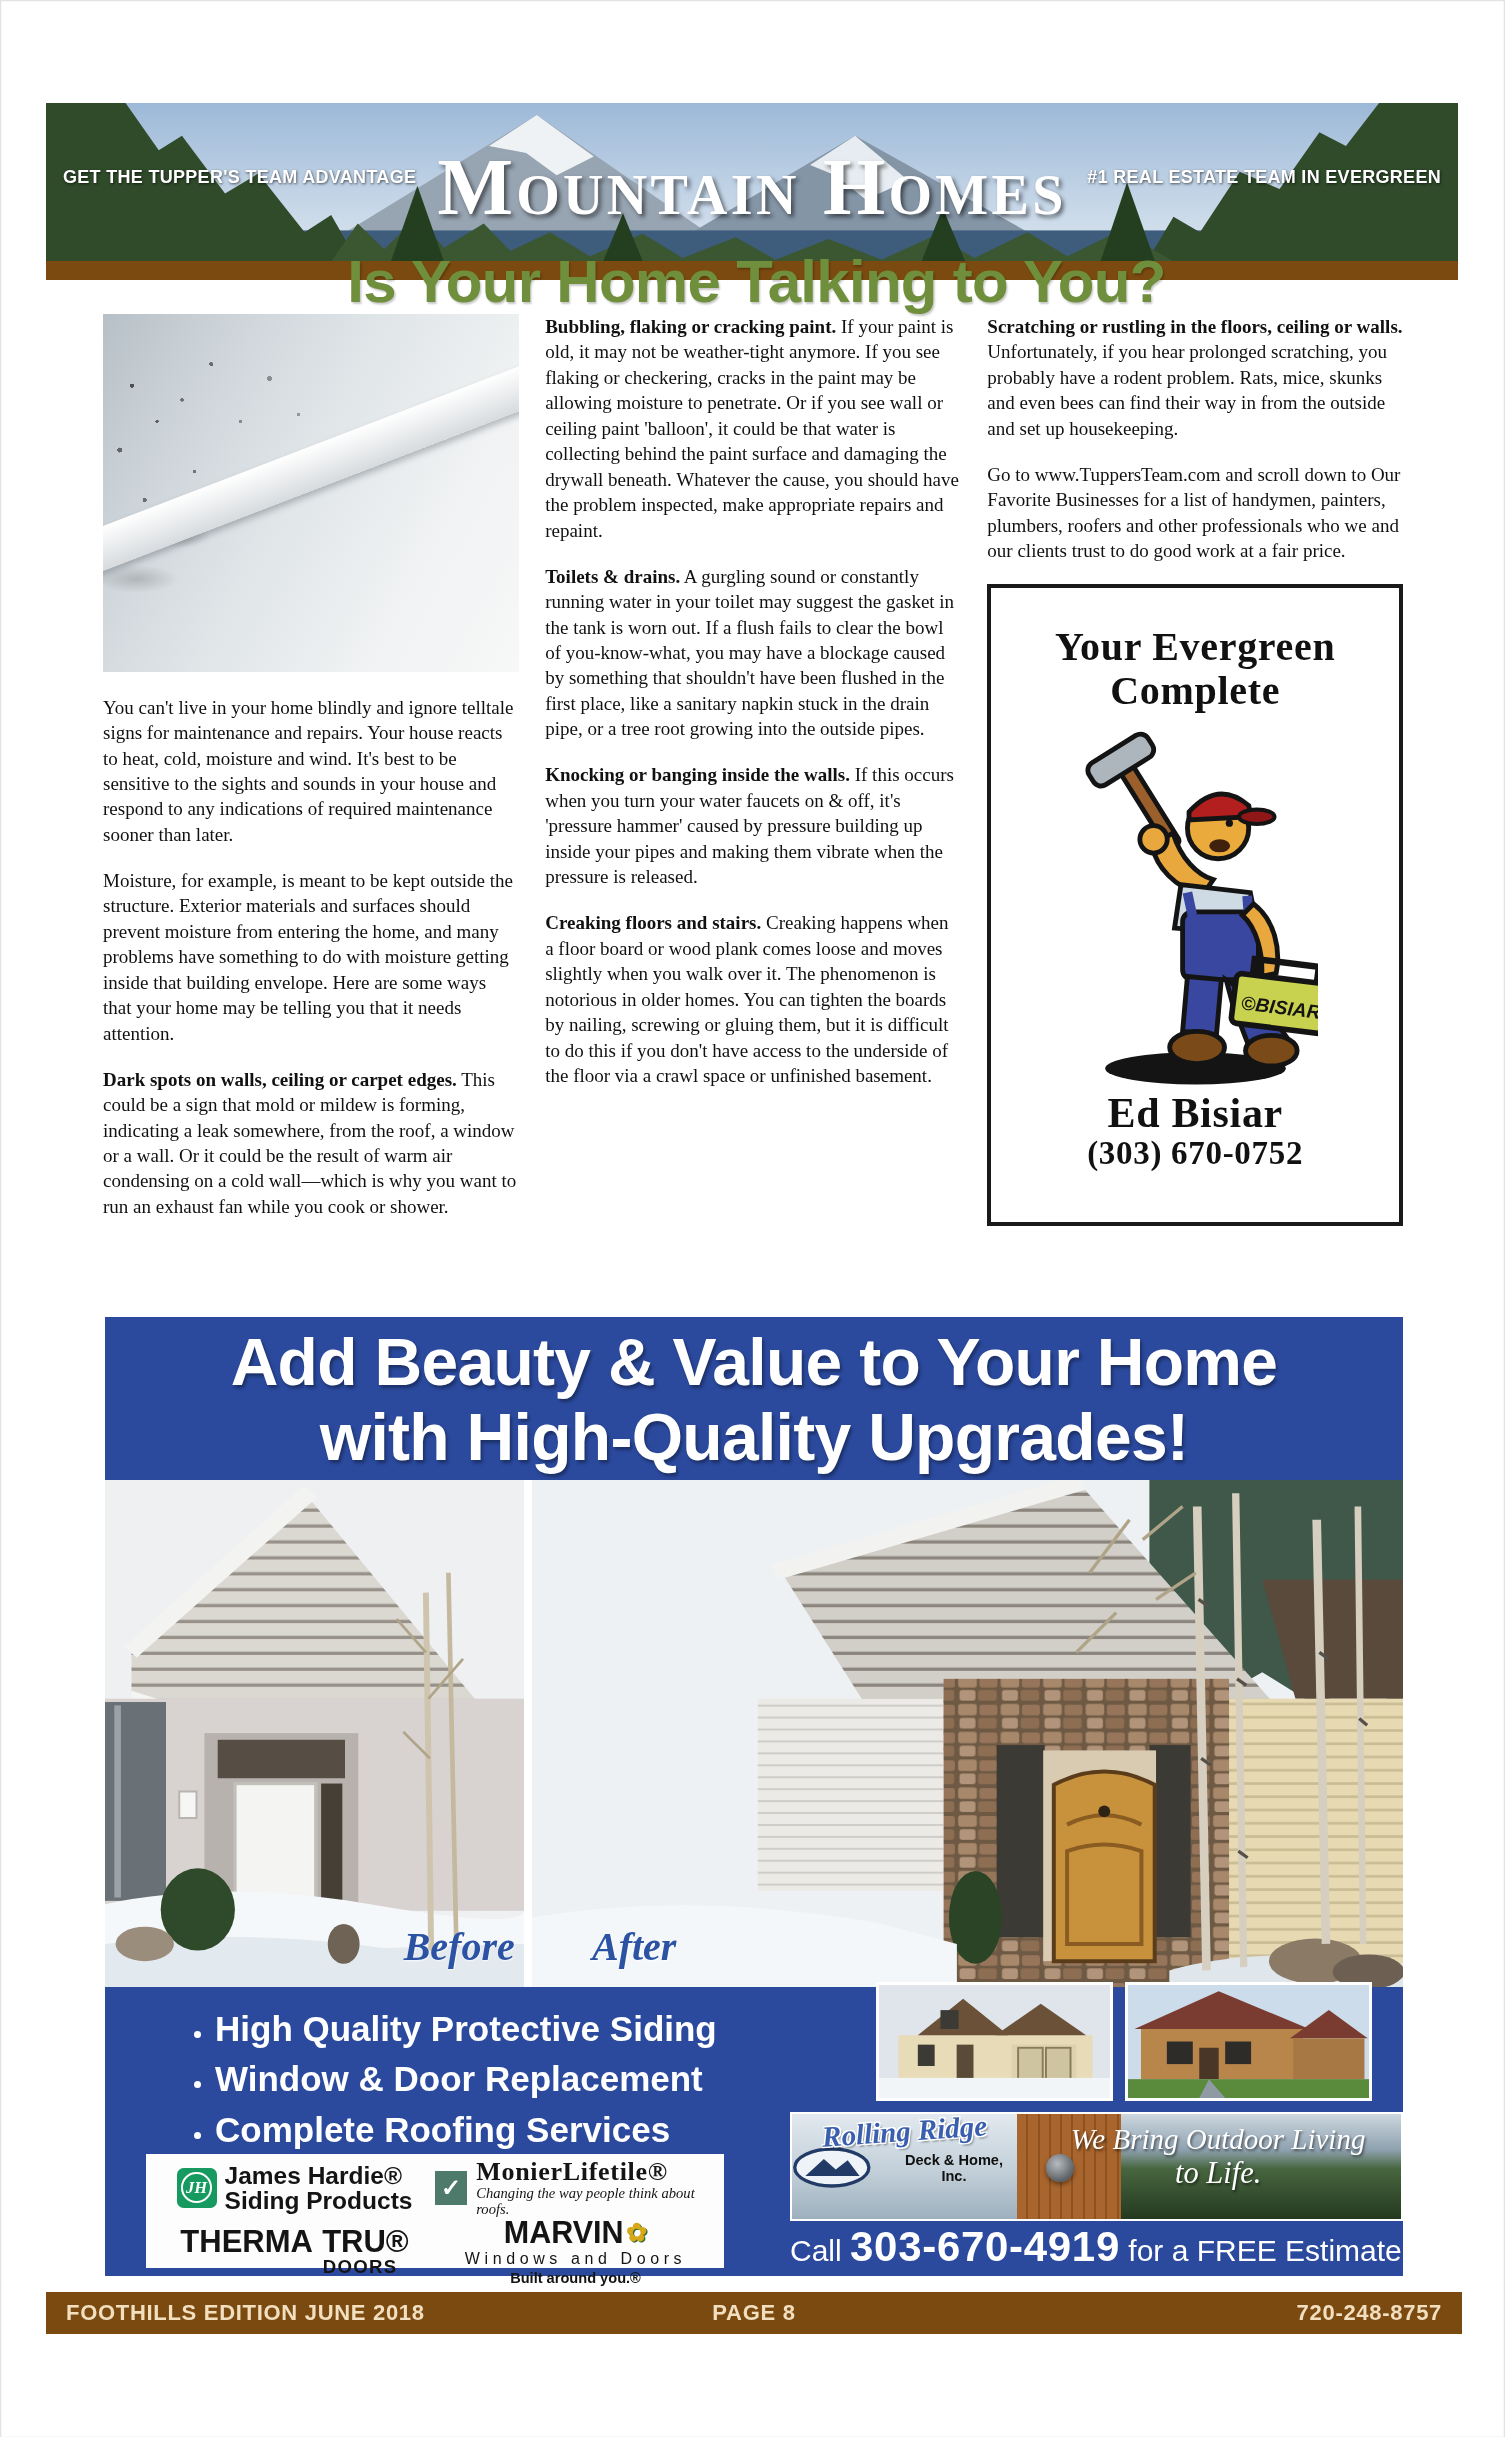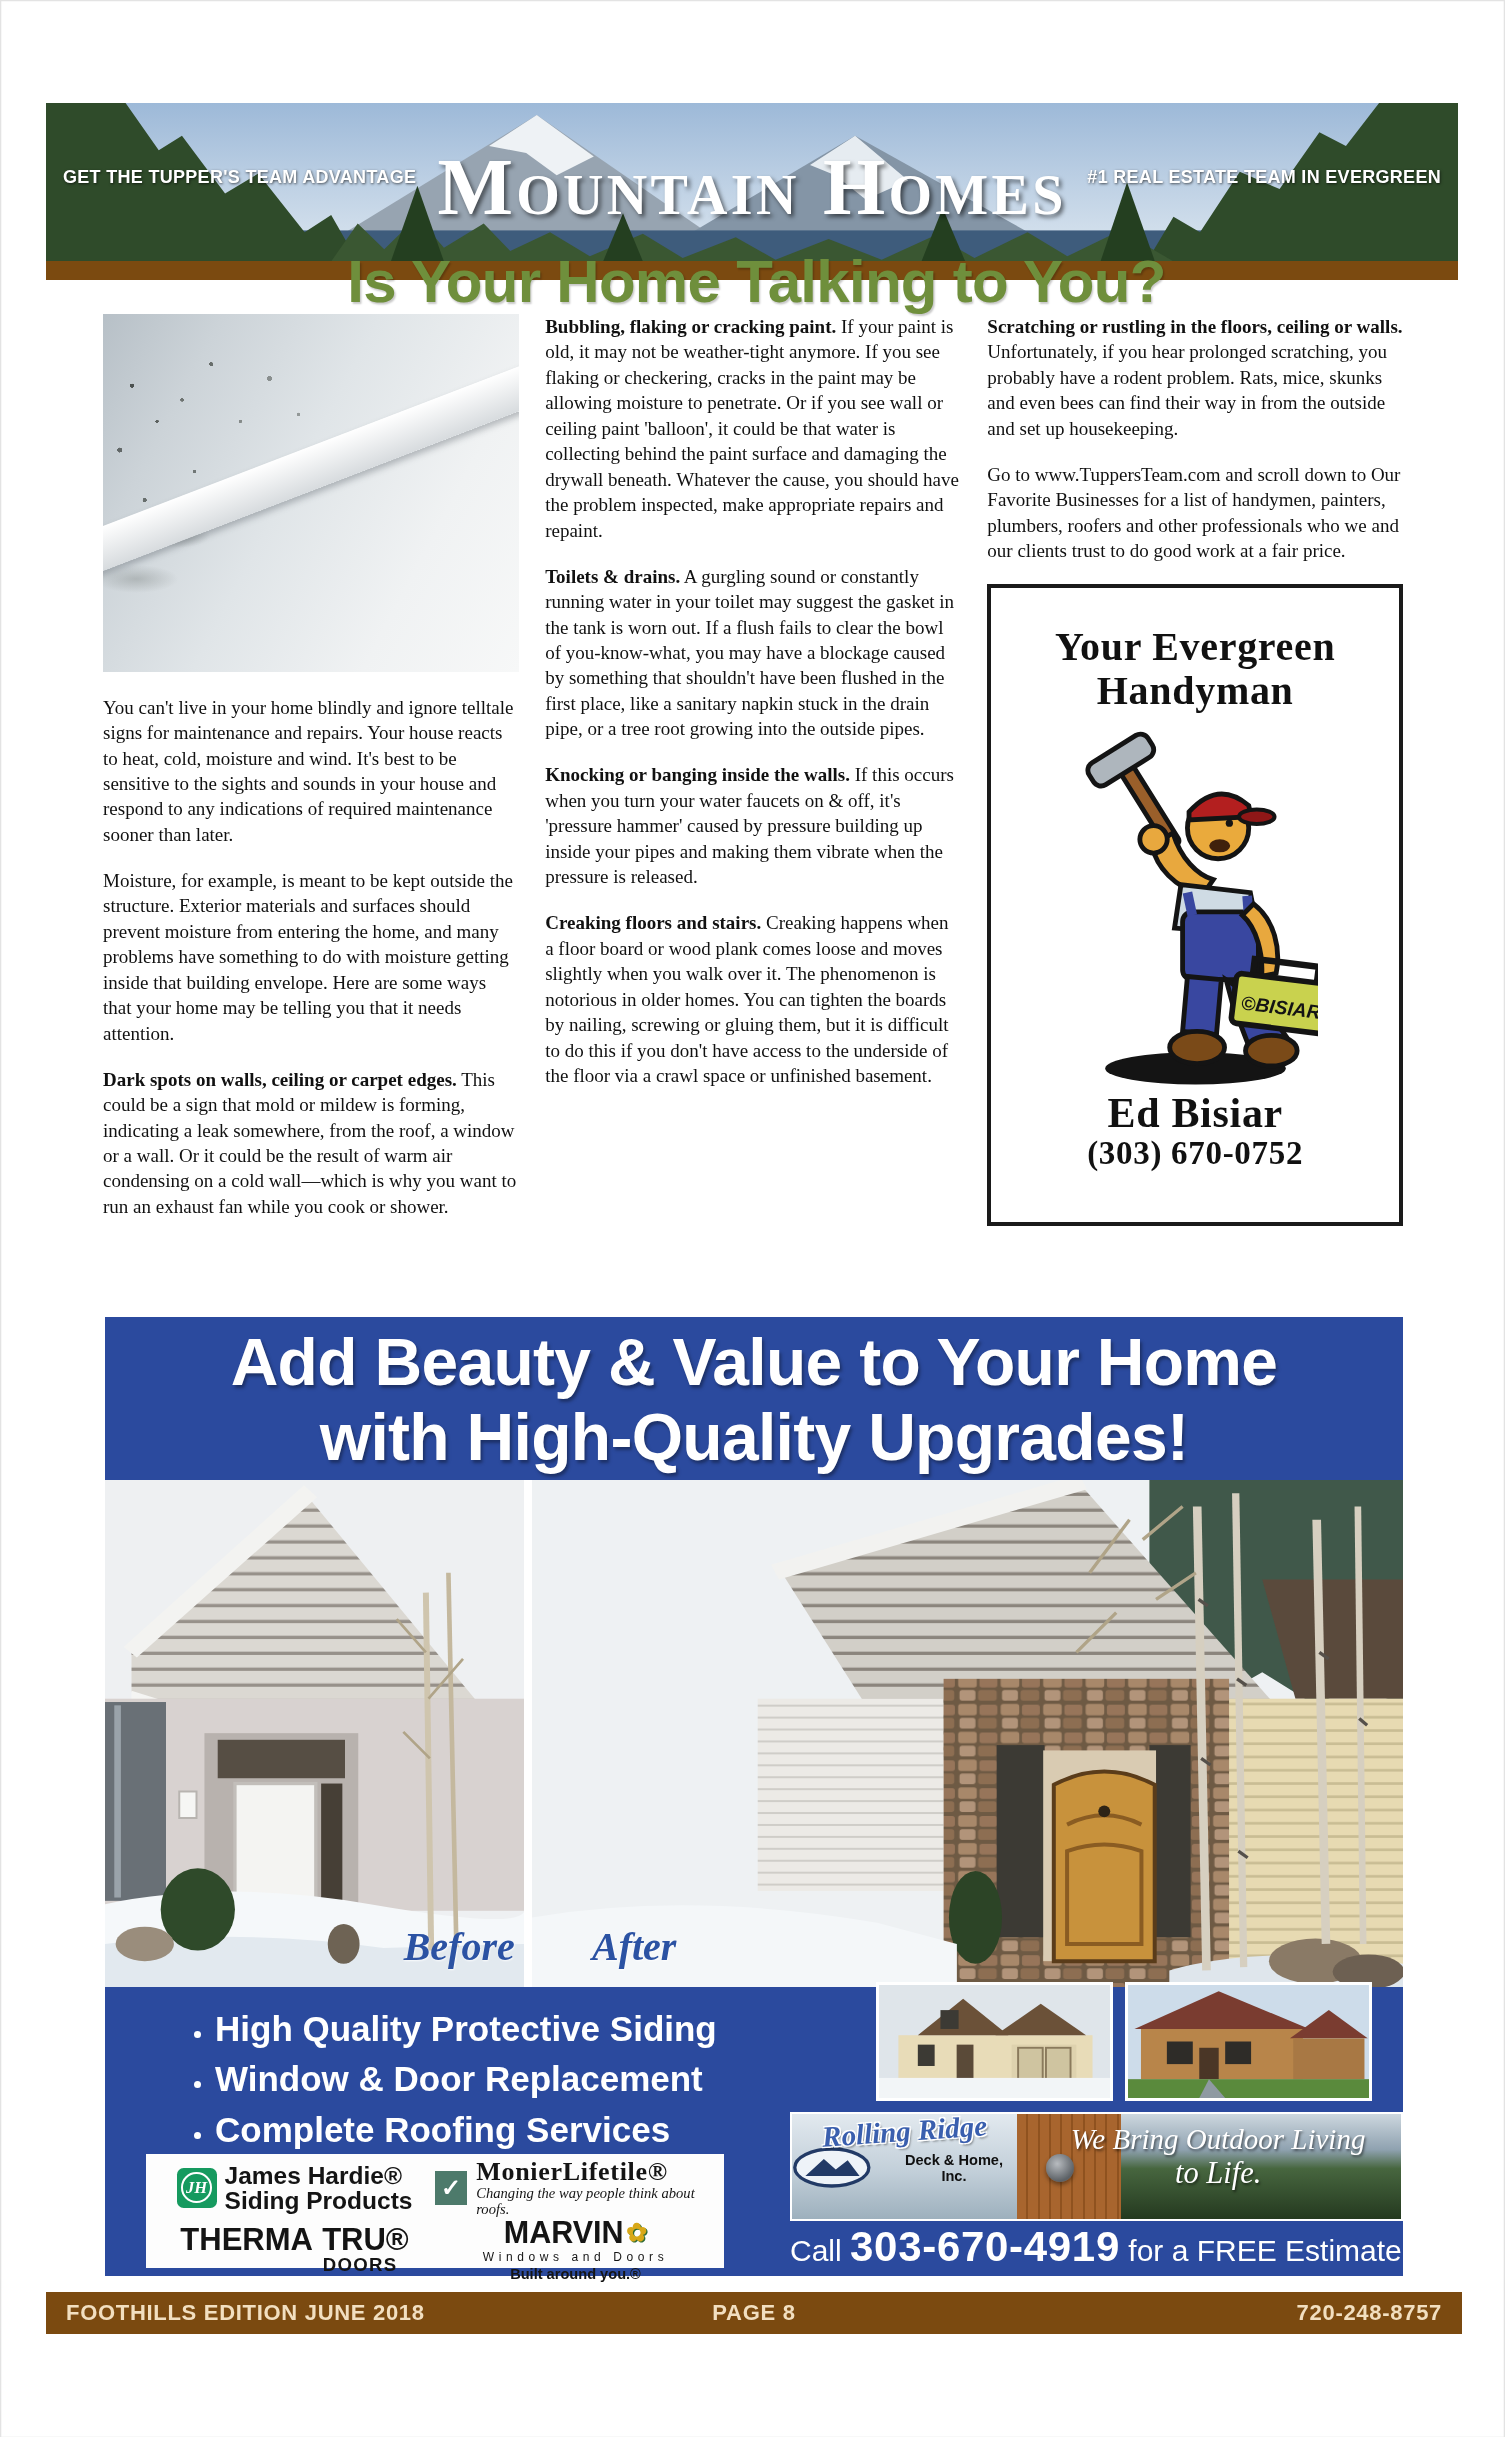--- a/index.html
+++ b/index.html
@@ -103,21 +103,21 @@
   .monier-name{font-weight:bold;font-size:26px;letter-spacing:0.7px;line-height:1.05;}
   .monier-tag{font-style:italic;font-size:14.6px;line-height:1.1;}
   .thermatru{width:206px;font-family:"Liberation Sans",sans-serif;font-weight:bold;}
   .tt-row{display:flex;align-items:center;justify-content:center;gap:4.6px;font-size:31px;line-height:1;}
   .tt-block{width:12.6px;height:28px;background:#cc2027;}
   .tt-doors{text-align:right;font-size:18.6px;letter-spacing:1.3px;line-height:1.05;}
   .marvin{text-align:center;font-family:"Liberation Sans",sans-serif;}
   .mv-name{font-weight:bold;font-size:30.5px;line-height:1;display:flex;align-items:center;
            justify-content:center;gap:2.7px;}
   .mv-flower{color:#d8a818;font-size:25px;text-shadow:1.3px 1.3px 0 #2e6b36;}
-  .mv-sub{font-size:12px;letter-spacing:4.6px;margin-top:2px;text-align:right;}
+  .mv-sub{font-size:16px;letter-spacing:4.6px;margin-top:2px;text-align:right;}
   .mv-tag{font-weight:bold;font-size:14.6px;margin-top:2px;}
 
   .thumb{position:absolute;top:665px;height:119px;border:3.3px solid #fff;overflow:hidden;}
   .thumb svg{width:100%;height:100%;display:block;}
   .thumb.t1{left:771px;width:237px;}
   .thumb.t2{left:1020px;width:247px;}
 
   .rr-banner{position:absolute;left:685px;top:795px;width:613px;height:109px;border:2.7px solid #fff;
              display:flex;overflow:hidden;}
   .rr-left{width:37%;background:linear-gradient(180deg,#e2e9ef 0%,#c2cfd9 55%,#9db0bd 100%);position:relative;}
@@ -218,21 +218,21 @@
     <div class="col">
       <p>
         <span class="lead">Scratching or rustling in the floors, ceiling or walls.</span>
         <span>Unfortunately, if you hear prolonged scratching, you probably have a rodent problem.  Rats, mice, skunks and even bees can find their way in from the outside and set up housekeeping.</span>
       </p>
       <p>Go to www.TuppersTeam.com and scroll down to Our Favorite Businesses for a list of handymen, painters, plumbers, roofers and other professionals who we and our clients trust to do good work at a fair price.</p>
 
       <div class="handyman-ad">
         <div class="had-title">
           <div>Your Evergreen</div>
-          <div>Handyman</div>
+          <div>Complete</div>
         </div>
         <div class="had-art">
           <svg viewBox="0 0 300 460" style="font-size:28.5px">
             <ellipse cx="150" cy="432" rx="112" ry="20" fill="#141414"></ellipse>
 
             <g transform="rotate(-32 90 100)">
               <rect x="80" y="44" width="18" height="122" rx="6" fill="#9a5f2a" stroke="#141414" stroke-width="6"></rect>
               <rect x="46" y="24" width="86" height="32" rx="11" fill="#aeb6bd" stroke="#141414" stroke-width="6"></rect>
             </g>
 

